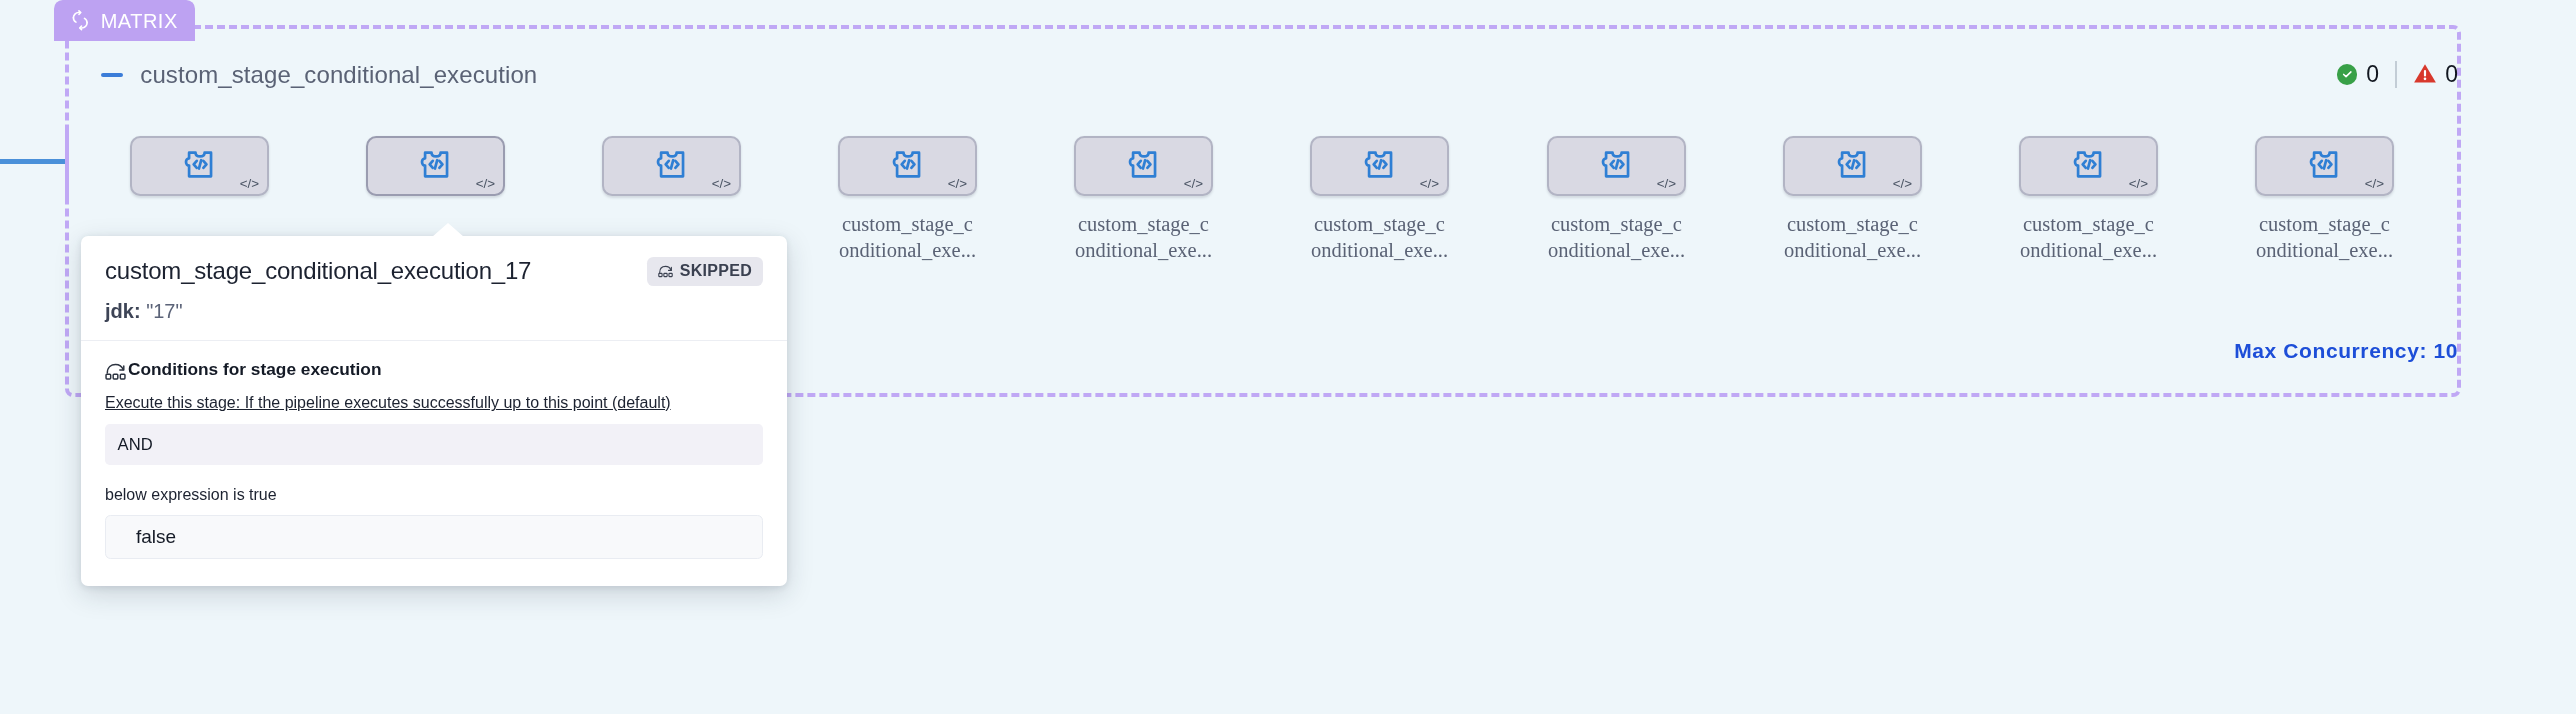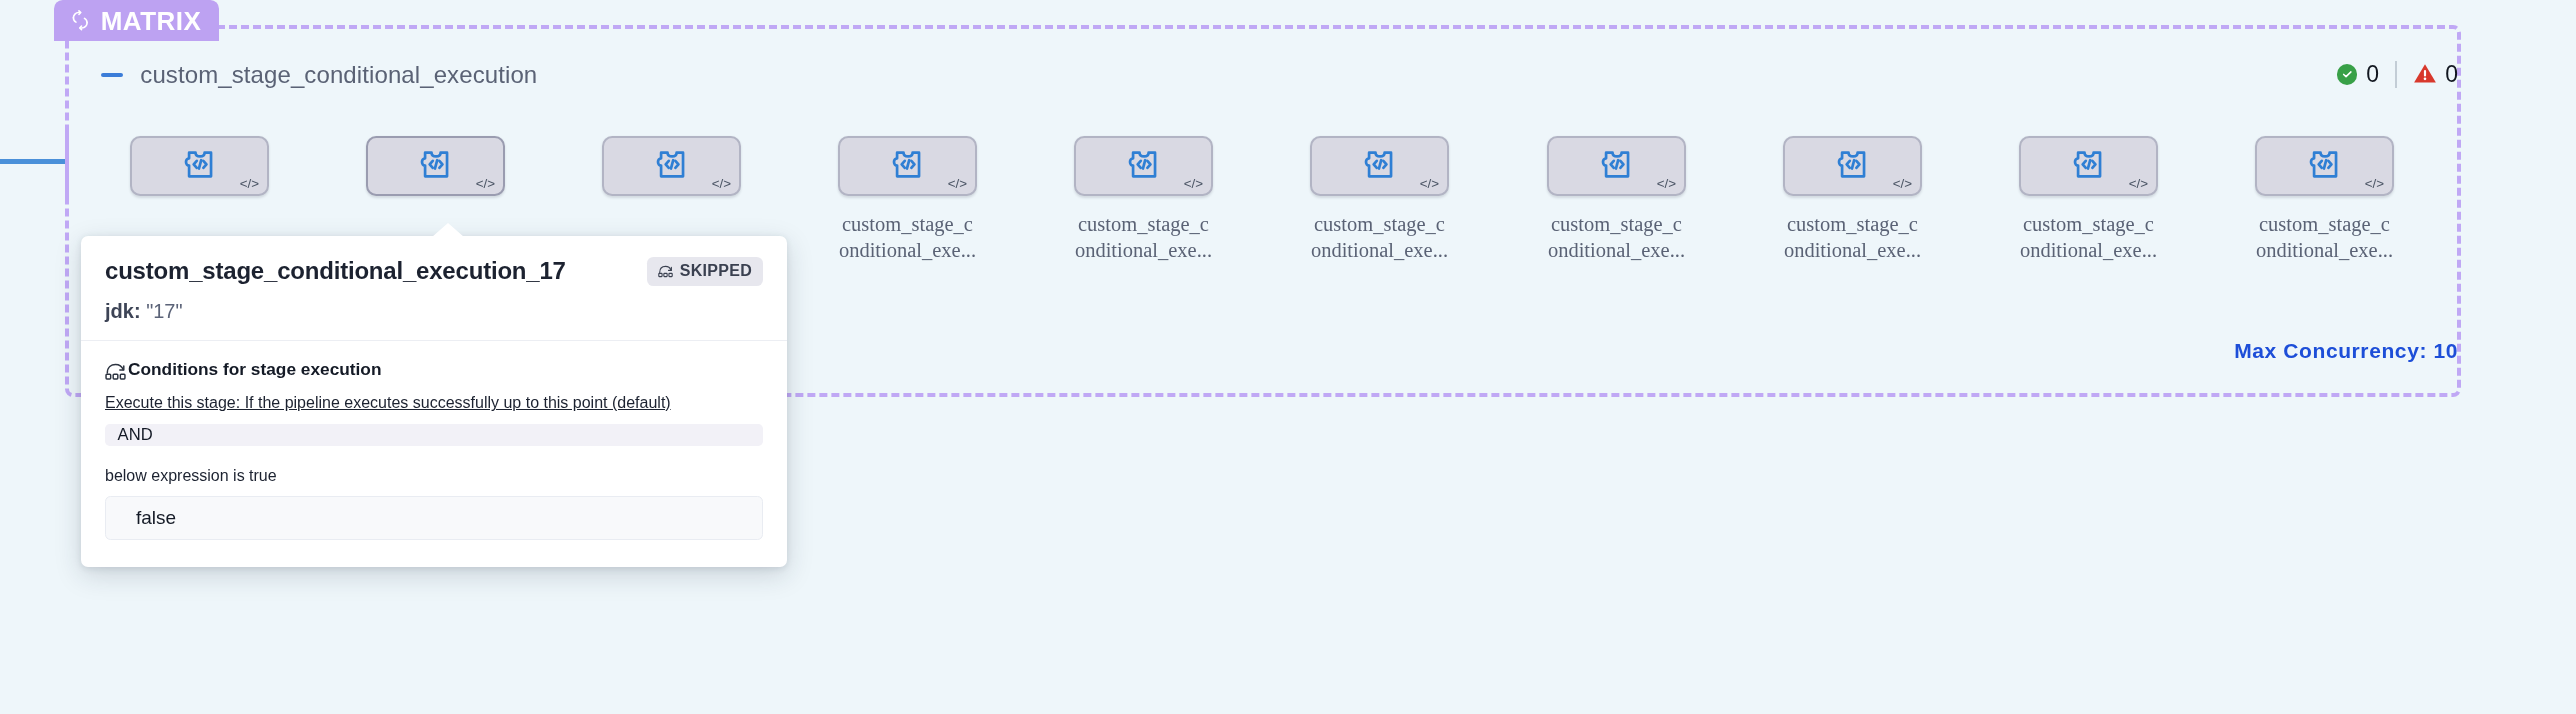--- a/index.html
+++ b/index.html
@@ -52,22 +52,22 @@
     left: 54px;
     top: 0px;
     height: 41px;
     padding: 0 17.3px 0 16px;
     background: #bda2f2;
     border-radius: 8.7px 8.7px 0 0;
     display: flex;
     align-items: center;
     gap: 10.2px;
     color: #ffffff;
-    font-size: 26px;
-    font-weight: 700;
+    font-size: 20px;
+    font-weight: 400;
     letter-spacing: 0.5px;
     z-index: 4;
   }
   #matrix-badge .badge-label { line-height: 1; }
 
   
   #group-header {
     position: absolute;
     left: 101px;
     top: 61px;
@@ -211,21 +211,21 @@
     padding: 20.5px 24px 17.3px 24px;
   }
   .pop-title-row {
     display: flex;
     align-items: center;
     justify-content: space-between;
     gap: 16px;
   }
   #popover-title {
     font-size: 24px;
-    font-weight: bold;
+    font-weight: normal;
     color: #1c2230;
     letter-spacing: -0.2px;
     text-align: right;
   }
   #status-badge {
     display: flex;
     align-items: center;
     gap: 6.3px;
     background: #e7e7ee;
     border-radius: 6.3px;
@@ -267,21 +267,21 @@
     margin-top: 12.6px;
     font-size: 16px;
     color: #1c2230;
     line-height: 1.4;
     text-decoration: underline;
   }
   .cond-field {
     margin-top: 9.5px;
     background: #f2f1f7;
     border-radius: 4.7px;
-    height: 22px;
+    height: 41px;
     display: flex;
     align-items: center;
     padding: 0 12.6px;
     font-size: 16.6px;
     color: #141a26;
     box-sizing: border-box;
   }
   #cond-note {
     margin-top: 20.5px;
     font-size: 16px;

